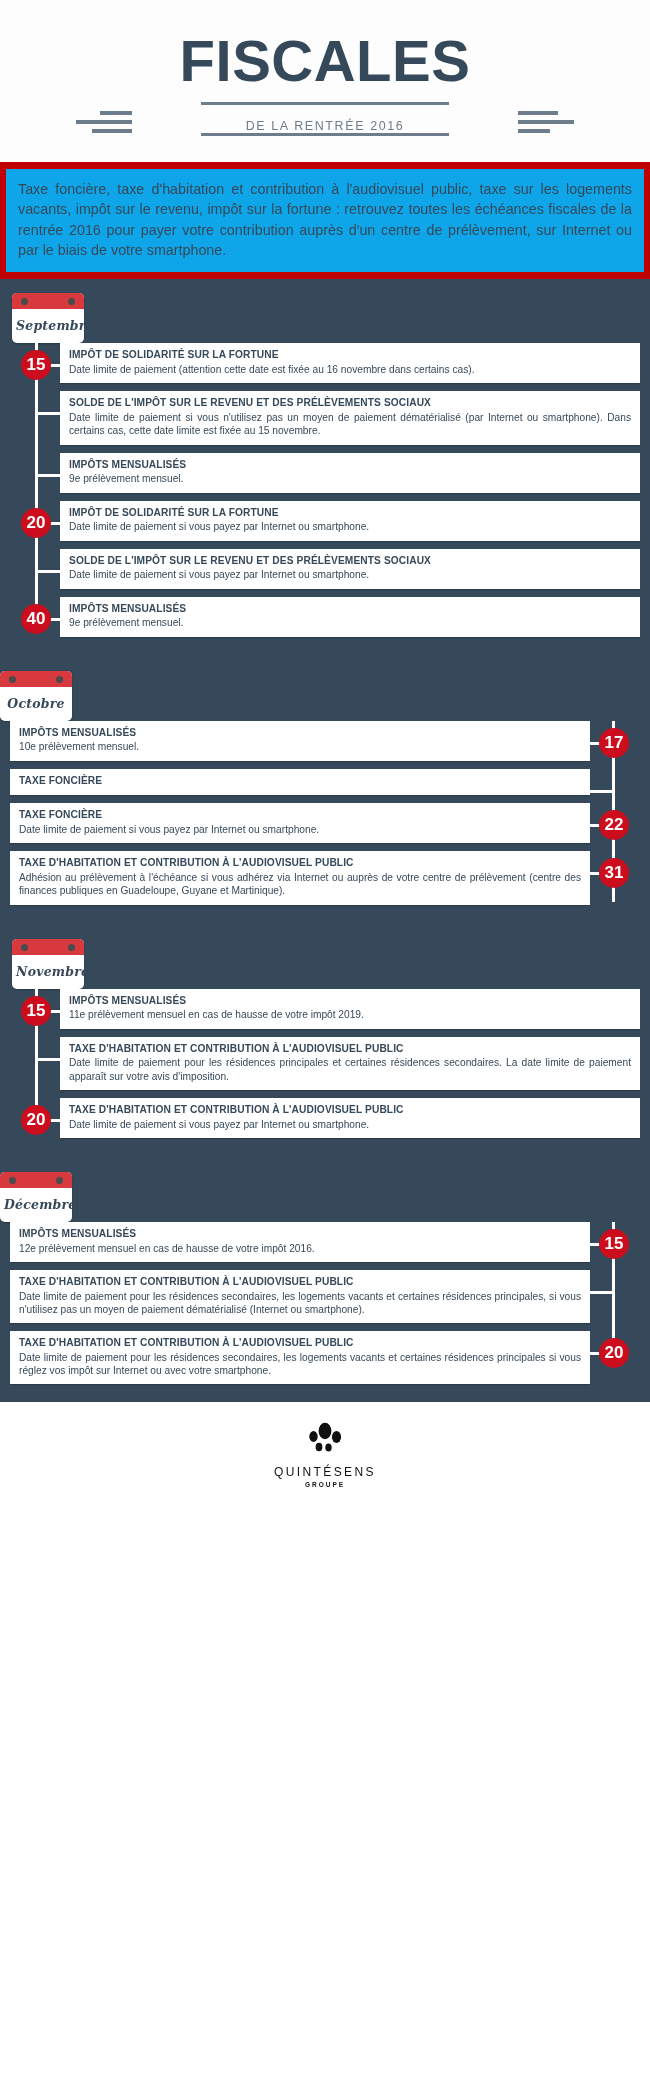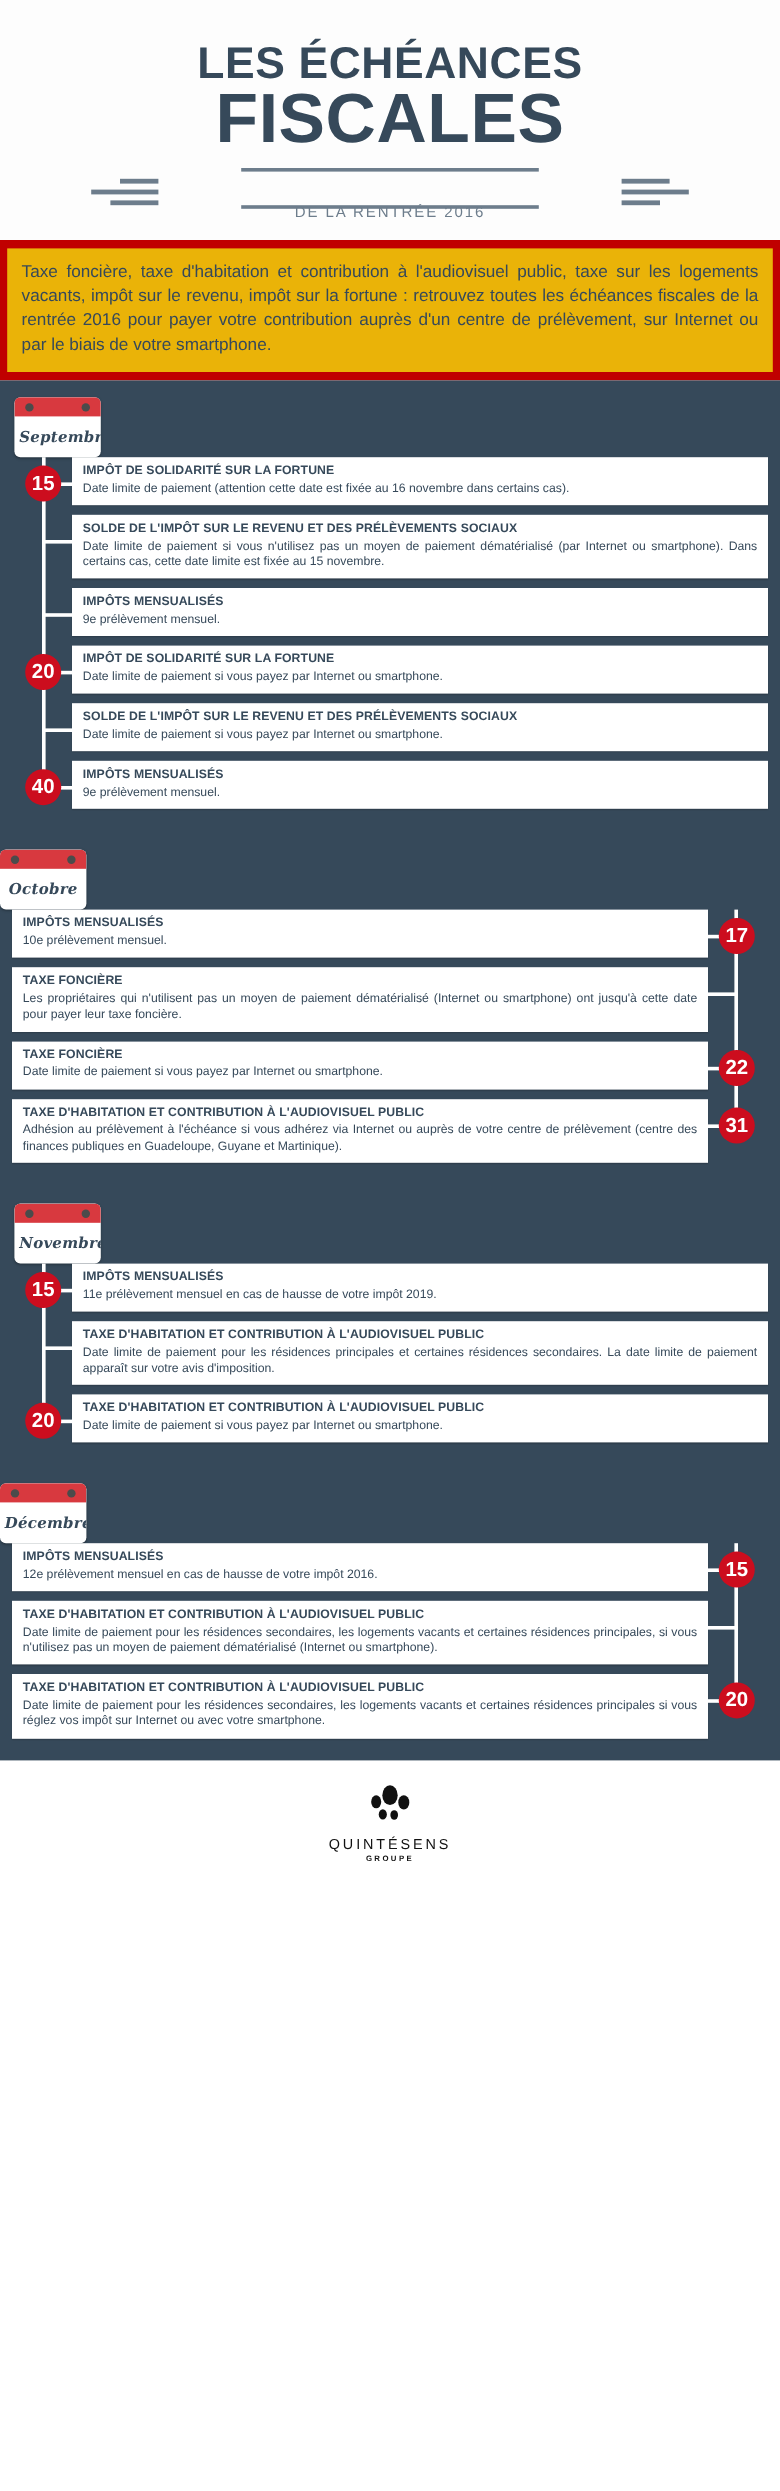--- a/index.html
+++ b/index.html
@@ -20,38 +20,38 @@
   }
   .title-big {
     font-size: 58px; font-weight: bold; letter-spacing: 0.5px;
     color:#36495a; line-height: 1.02; margin-top: -3px;
   }
   .sub-wrap { position:relative; margin-top:12px; height:46px; }
   .rules { width: 248px; margin: 0 auto; }
   .rule { height: 3px; background:#6d7d8c; width:248px; }
   .rule.bot { margin-top: 28px; }
   .subtitle {
-    position:absolute; left:0; right:0; top:30px;
+    position:absolute; left:0; right:0; top:17px;
     font-size:12.5px; letter-spacing:1.6px; color:#6d7d8c; font-weight:normal;
   }
   .dashgrp { position:absolute; top:9px; width:60px; }
   .dashgrp.left { left:72px; }
   .dashgrp.right { right:72px; }
   .dashgrp i { display:block; height:4px; background:#6d7d8c; margin-bottom:5px; }
   .dashgrp.left i:nth-child(1){ width:32px; margin-left:28px;}
   .dashgrp.left i:nth-child(2){ width:56px; margin-left:4px;}
   .dashgrp.left i:nth-child(3){ width:40px; margin-left:20px;}
   .dashgrp.right i:nth-child(1){ width:40px;}
   .dashgrp.right i:nth-child(2){ width:56px;}
   .dashgrp.right i:nth-child(3){ width:32px;}
 
   
   .intro-outer { background:#c00000; padding:7px 6px; }
   .intro-inner {
-    background:#eab308; padding:10px 12px 12px;
+    background:#0ea5e9; padding:10px 12px 12px;
     font-size:14.3px; line-height:1.42; text-align:justify;
     color:#36495a; font-weight:normal;
   }
 
   
   .body-dark { background:#36495a; position:relative; padding-bottom:18px; }
 
   .month-block { position:relative; }
 
   
@@ -116,21 +116,20 @@
   .logo-sub { font-size:6.5px; letter-spacing:2px; color:#111; font-weight:bold; margin-top:2px; }
 
   .gap-sm { height:14px; } .gap-lg { height:34px; }
 </style>
 </head>
 <body>
 
 <div class="page">
 
   <div class="header">
-    <div class="title-top">LES ÉCHÉANCES</div>
     <div class="title-big">FISCALES</div>
 
     <div class="sub-wrap">
       <div class="rules">
         <div class="rule top"></div>
         <div class="rule bot"></div>
       </div>
       <div class="dashgrp left">
         <i></i>
           <i></i>
@@ -245,21 +244,20 @@
                 <h4>IMPÔTS MENSUALISÉS</h4>
                 <p>10e prélèvement mensuel.</p>
               </div>
             </div>
             <div class="entry">
               <div class="daycol">
                 <div class="connector" style="right: 24px; left: 0px;"></div>
               </div>
               <div class="card">
                 <h4>TAXE FONCIÈRE</h4>
-                <p>Les propriétaires qui n'utilisent pas un moyen de paiement dématérialisé (Internet ou smartphone) ont jusqu'à cette date pour payer leur taxe foncière.</p>
               </div>
             </div>
             <div class="entry">
               <div class="daycol">
                 <div class="connector" style="right: 24px; left: 0px;"></div>
                 <div class="daybadge">22</div>
               </div>
               <div class="card">
                 <h4>TAXE FONCIÈRE</h4>
                 <p>Date limite de paiement si vous payez par Internet ou smartphone.</p>

